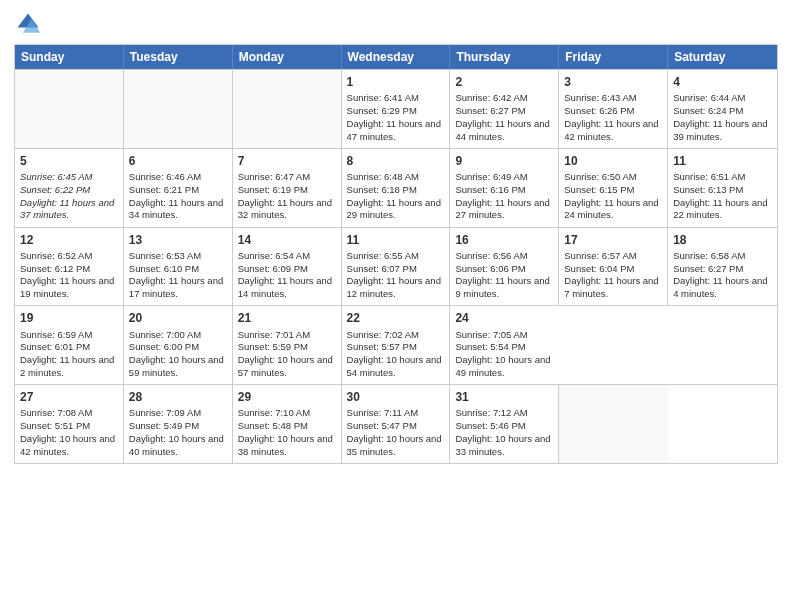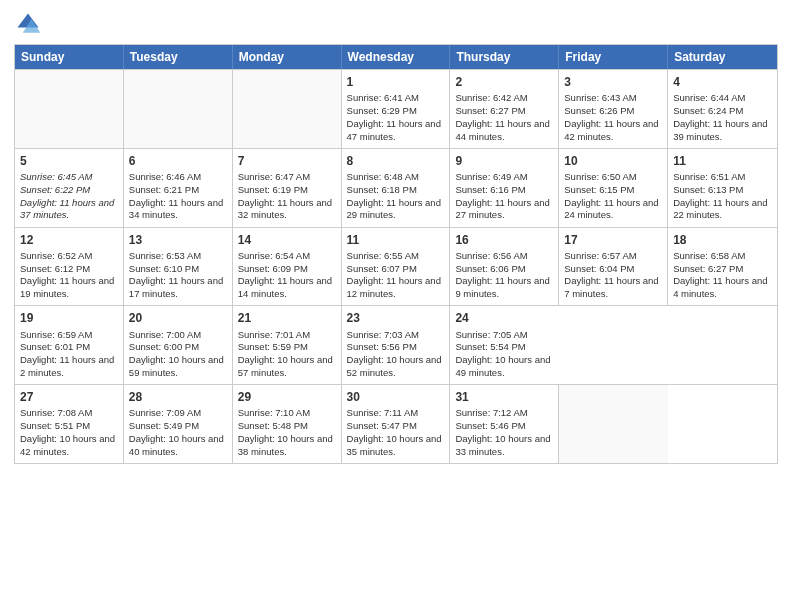--- a/index.html
+++ b/index.html
@@ -206,23 +206,23 @@
         <div class="cal-row">
           <div class="cal-cell"><span class="day-num">19</span><span style="white-space: pre-line;">Sunrise: 6:59 AM
 Sunset: 6:01 PM
 Daylight: 11 hours and 2 minutes.</span></div>
           <div class="cal-cell"><span class="day-num">20</span><span style="white-space: pre-line;">Sunrise: 7:00 AM
 Sunset: 6:00 PM
 Daylight: 10 hours and 59 minutes.</span></div>
           <div class="cal-cell"><span class="day-num">21</span><span style="white-space: pre-line;">Sunrise: 7:01 AM
 Sunset: 5:59 PM
 Daylight: 10 hours and 57 minutes.</span></div>
-          <div class="cal-cell"><span class="day-num">23</span><span style="white-space: pre-line;">Sunrise: 7:03 AM
-Sunset: 5:56 PM
-Daylight: 10 hours and 52 minutes.</span></div>
+          <div class="cal-cell"><span class="day-num">22</span><span style="white-space: pre-line;">Sunrise: 7:02 AM
+Sunset: 5:57 PM
+Daylight: 10 hours and 54 minutes.</span></div>
           <div class="cal-cell"><span class="day-num">24</span><span style="white-space: pre-line;">Sunrise: 7:05 AM
 Sunset: 5:54 PM
 Daylight: 10 hours and 49 minutes.</span></div>
         </div>
         <div class="cal-row">
           <div class="cal-cell"><span class="day-num">27</span><span style="white-space: pre-line;">Sunrise: 7:08 AM
 Sunset: 5:51 PM
 Daylight: 10 hours and 42 minutes.</span></div>
           <div class="cal-cell"><span class="day-num">28</span><span style="white-space: pre-line;">Sunrise: 7:09 AM
 Sunset: 5:49 PM

